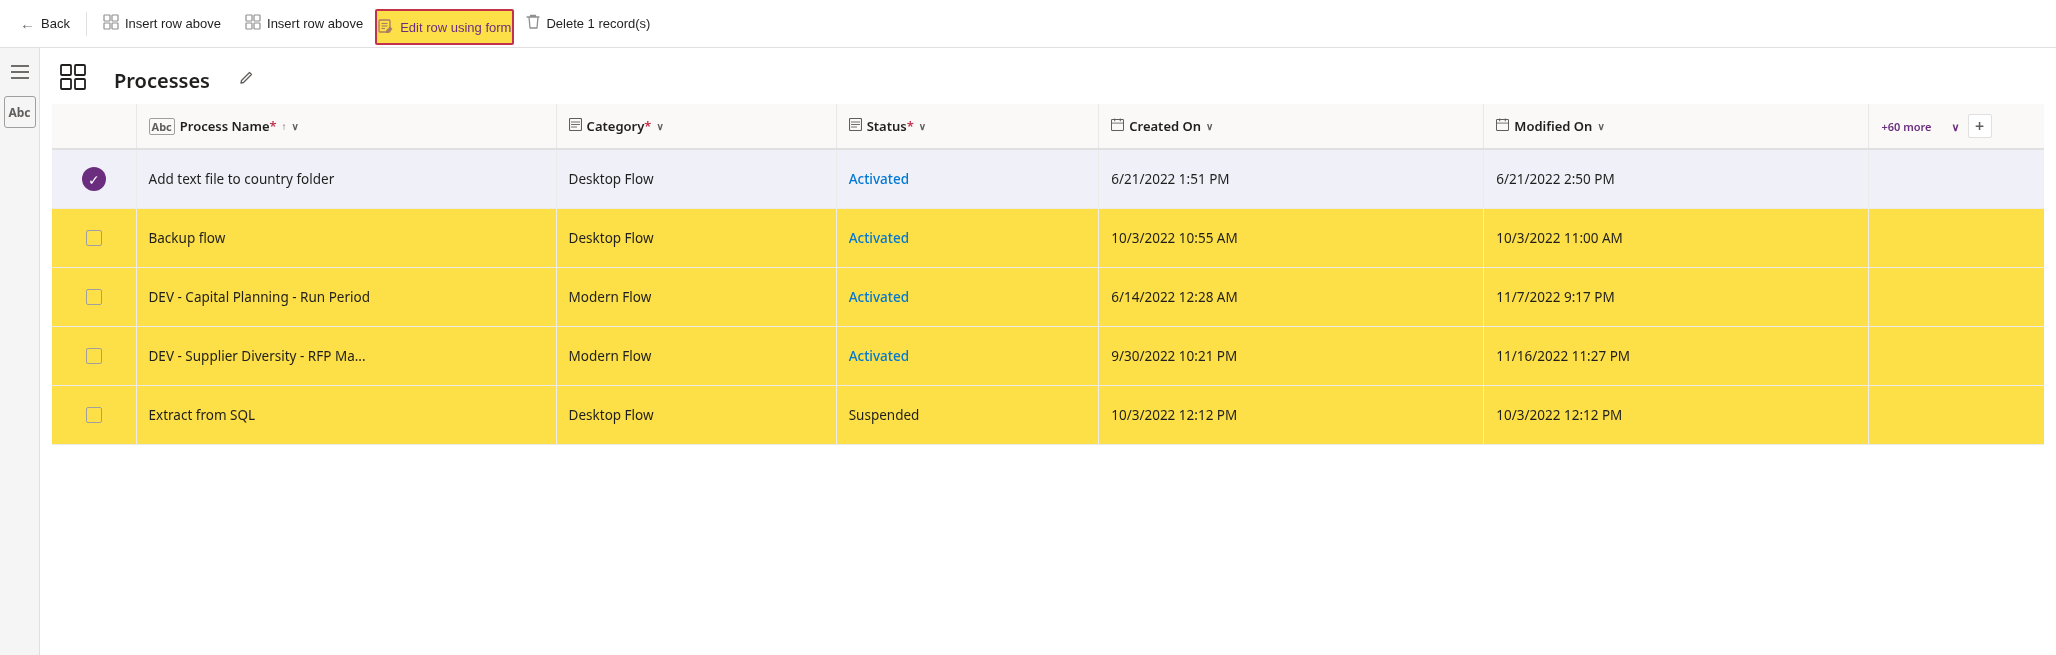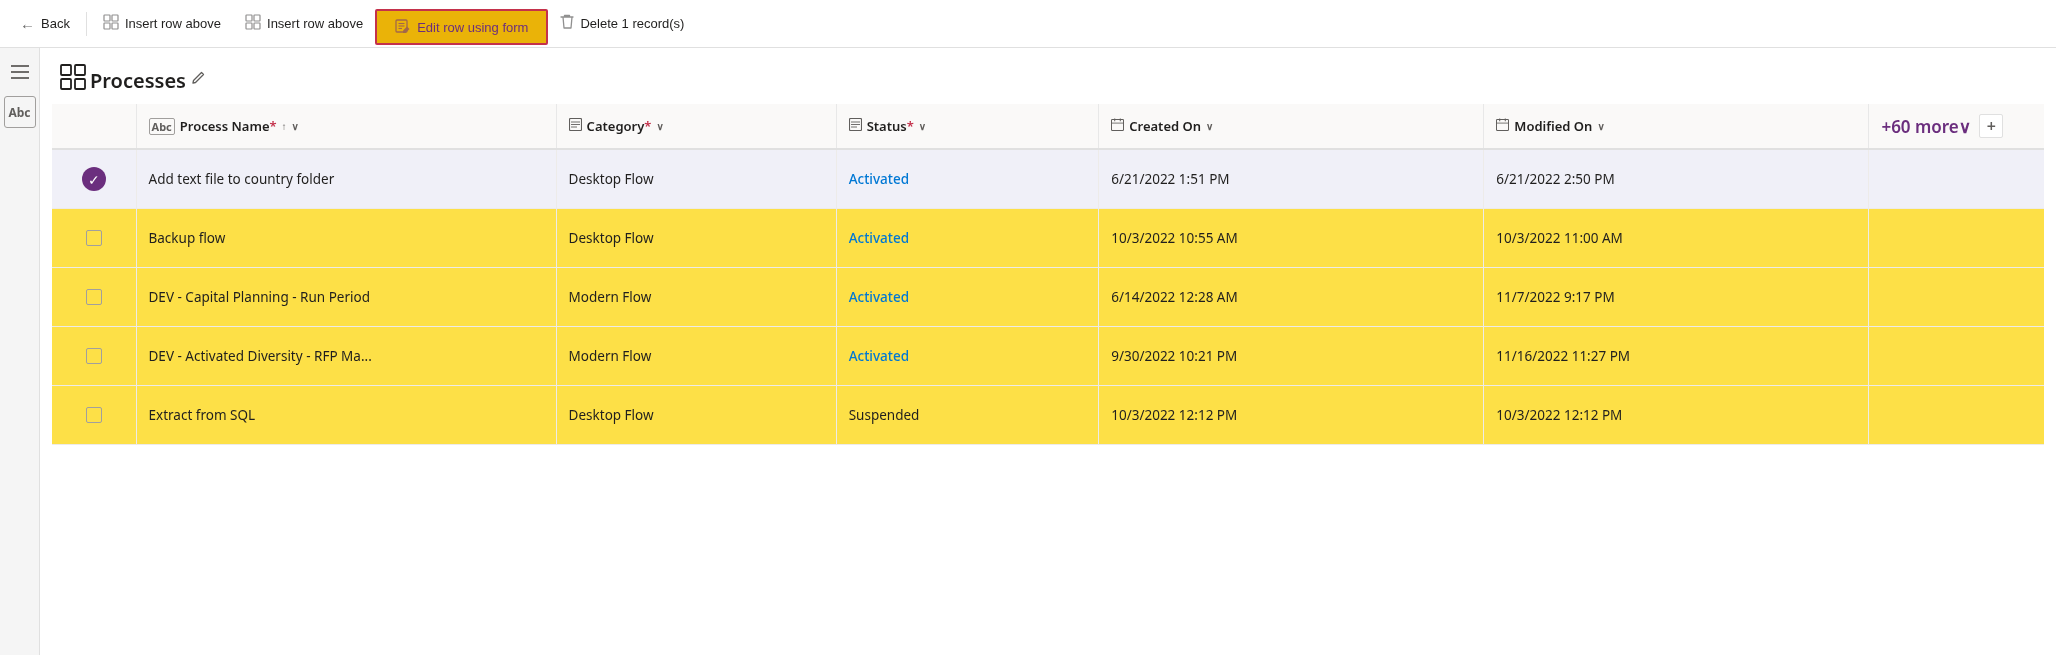--- a/index.html
+++ b/index.html
@@ -29,22 +29,22 @@
       border: none;
       cursor: pointer;
       color: #201f1e;
       font-size: 13px;
       border-radius: 2px;
       white-space: nowrap;
       height: 36px;
     }
     .toolbar-btn.highlighted {
       border: 2px solid #c4314b;
-      background: #eab308;
-      padding: 4px 18px;
+      background: #fde047;
+      padding: 4px 1px;
       margin-top: 7px;
     }
     .toolbar-btn .btn-icon {
       font-size: 15px;
       opacity: 0.7;
     }
     .toolbar-separator { width: 1px; background: #e0e0e0; height: 24px; margin: 0 4px; }
 
     
     .page-layout {
@@ -82,21 +82,21 @@
       display: flex;
       flex-direction: column;
       background: #ffffff;
       overflow: hidden;
     }
 
     
     .page-header {
       display: flex;
       align-items: center;
-      gap: 4px;
+      gap: 28px;
       padding: 16px 20px 8px 20px;
     }
     .page-header-icon {
       font-size: 22px;
       color: #201f1e;
     }
     .page-title {
       font-size: 20px;
       font-weight: 600;
       color: #201f1e;
@@ -205,24 +205,24 @@
     }
 
     
     .status-activated { color: #0078d4; font-weight: 500; text-align: center; }
     .status-suspended { color: #201f1e; }
 
     
     .more-btn {
       display: flex;
       align-items: center;
-      gap: 0;
+      gap: 20px;
       color: #6b2e7e;
       font-weight: 600;
-      font-size: 17px;
+      font-size: 11px;
       cursor: pointer;
       white-space: nowrap;
     }
     .add-btn {
       width: 24px;
       height: 24px;
       border: 1px solid #e0e0e0;
       background: white;
       display: flex;
       align-items: center;
@@ -435,21 +435,21 @@
               <td>Modern Flow</td>
               <td><span class="status-activated">Activated</span></td>
               <td>6/14/2022 12:28 AM</td>
               <td>11/7/2022 9:17 PM</td>
               <td></td>
             </tr>
             <tr>
               <td class="check-cell">
                 <div class="empty-check"></div>
               </td>
-              <td>DEV - Activated Diversity - RFP Ma...</td>
+              <td>DEV - Supplier Diversity - RFP Ma...</td>
               <td>Modern Flow</td>
               <td><span class="status-activated">Activated</span></td>
               <td>9/30/2022 10:21 PM</td>
               <td>11/16/2022 11:27 PM</td>
               <td></td>
             </tr>
             <tr>
               <td class="check-cell">
                 <div class="empty-check"></div>
               </td>

